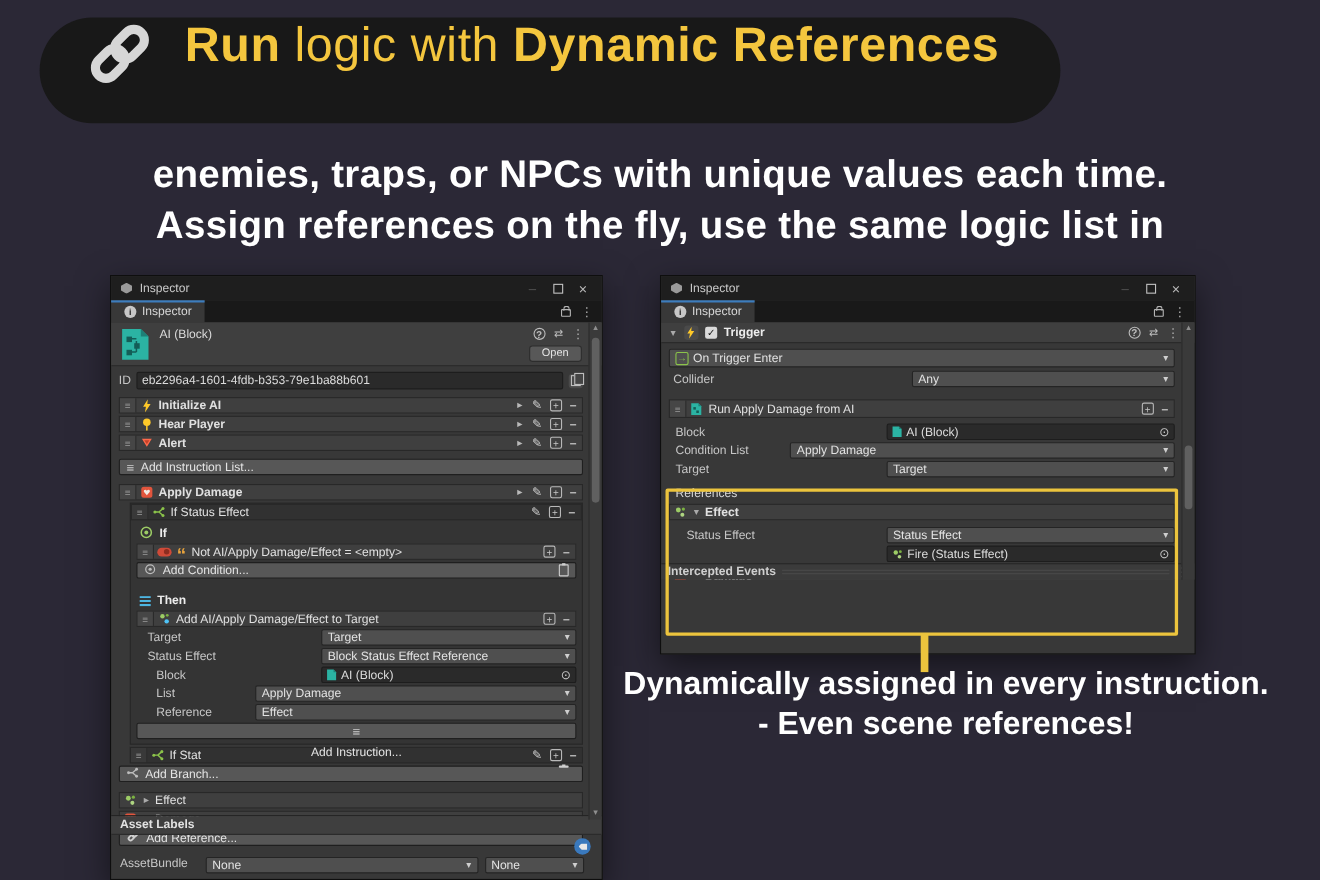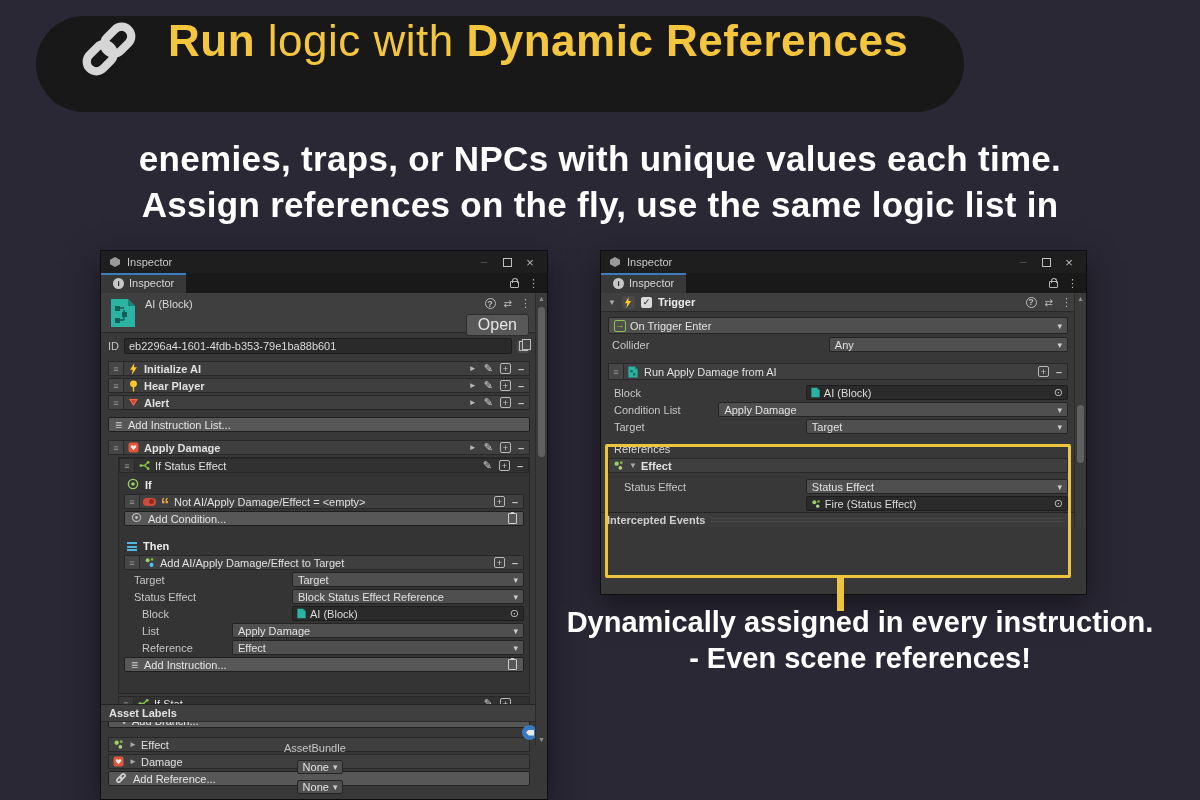--- a/index.html
+++ b/index.html
@@ -119,21 +119,21 @@
   .nest-inner { padding:2px 5px 4px 5px; }
   .vscroll { position:absolute; right:0; width:12px; background:#3a3a3a; border-left:1px solid #2b2b2b; }
   .vthumb { position:absolute; left:2px; width:7px; border-radius:4px; background:#606060; }
 
   
   .hibox { position:absolute; border:3px solid #ecc43d; border-radius:2px; z-index:4; pointer-events:none; }
   .callout { position:absolute; left:837px; top:577px; width:7px; height:34px; background:#ecc43d; z-index:3; }
 
   .hdrblk { background:#3f3f3f; border-bottom:1px solid #292929; position:relative; height:40px; }
   .openbtn { position:absolute; right:18px; top:21px; background:#585858; border:1px solid #2d2d2d; border-radius:3px;
-             color:#e6e6e6; font-size:16px; padding:1px 11px; }
+             color:#e6e6e6; font-size:10px; padding:1px 11px; }
   .hico { display:flex; gap:8px; position:absolute; right:16px; top:4px; align-items:center; }
   .blue-tick { position:absolute; left:0; width:3px; height:22px; background:#4a90d9; z-index:2; }
 </style>
 </head>
 <body>
 
 <div id="canvas">
 
   <div class="banner">
     <span>
@@ -387,21 +387,21 @@
                 <span class="cx g g-caret"></span>
               </span>
             </div>
             <div class="prop">
               <span class="plabel" style="width:27%; padding-left:18px;">Reference</span>
               <span class="dd">
                 <span>Effect</span>
                 <span class="cx g g-caret"></span>
               </span>
             </div>
-            <div class="btnrow" style="margin-bottom:17px;">
+            <div class="btnrow" style="margin-bottom:0;flex-direction:column;">
               <span class="g g-menu"></span>
               <span>Add Instruction...</span>
               <span class="clipbox clip"></span>
             </div>
           </div>
         </div>
 
         <div class="row dark" style="margin-left:10px;">
           <span class="handle"></span>
           <span class="isl">
@@ -467,21 +467,21 @@
       </div>
 
       <div style="position:absolute; left:0; right:0; bottom:0;">
         <div style="height:1px; background:#232323;"></div>
         <div style="height:17px; background:#3f3f3f; border-bottom:1px solid #2a2a2a; display:flex; align-items:center; padding-left:8px; font-weight:bold; color:#e2e2e2;">
           <span>Asset Labels</span>
         </div>
         <div style="height:20px; display:flex; align-items:center; justify-content:flex-end; padding-right:10px;">
           <span class="tagi"></span>
         </div>
-        <div style="display:flex; align-items:center; gap:6px; padding:0 16px 5px 8px;flex-direction:column;">
+        <div style="display:flex; gap:6px; padding:0 16px 5px 8px;">
           <span style="color:#c6c6c6; width:72px;">AssetBundle</span>
           <span class="dd" style="flex:3;">
             <span>None</span>
             <span class="cx g g-caret"></span>
           </span>
           <span class="dd" style="flex:1;">
             <span>None</span>
             <span class="cx g g-caret"></span>
           </span>
         </div>

